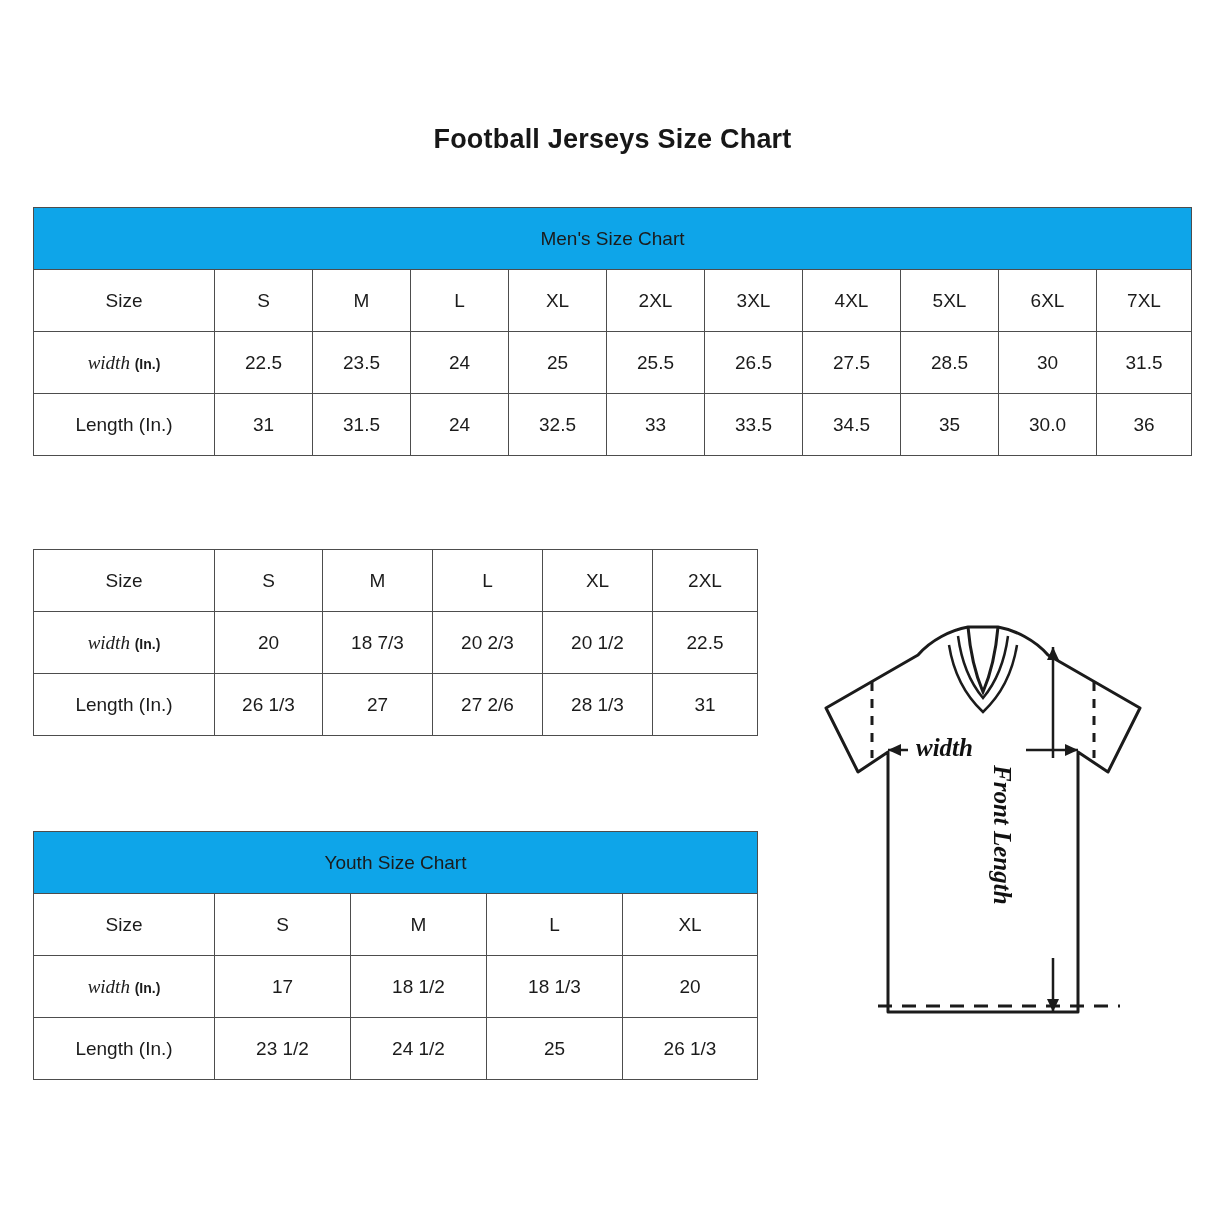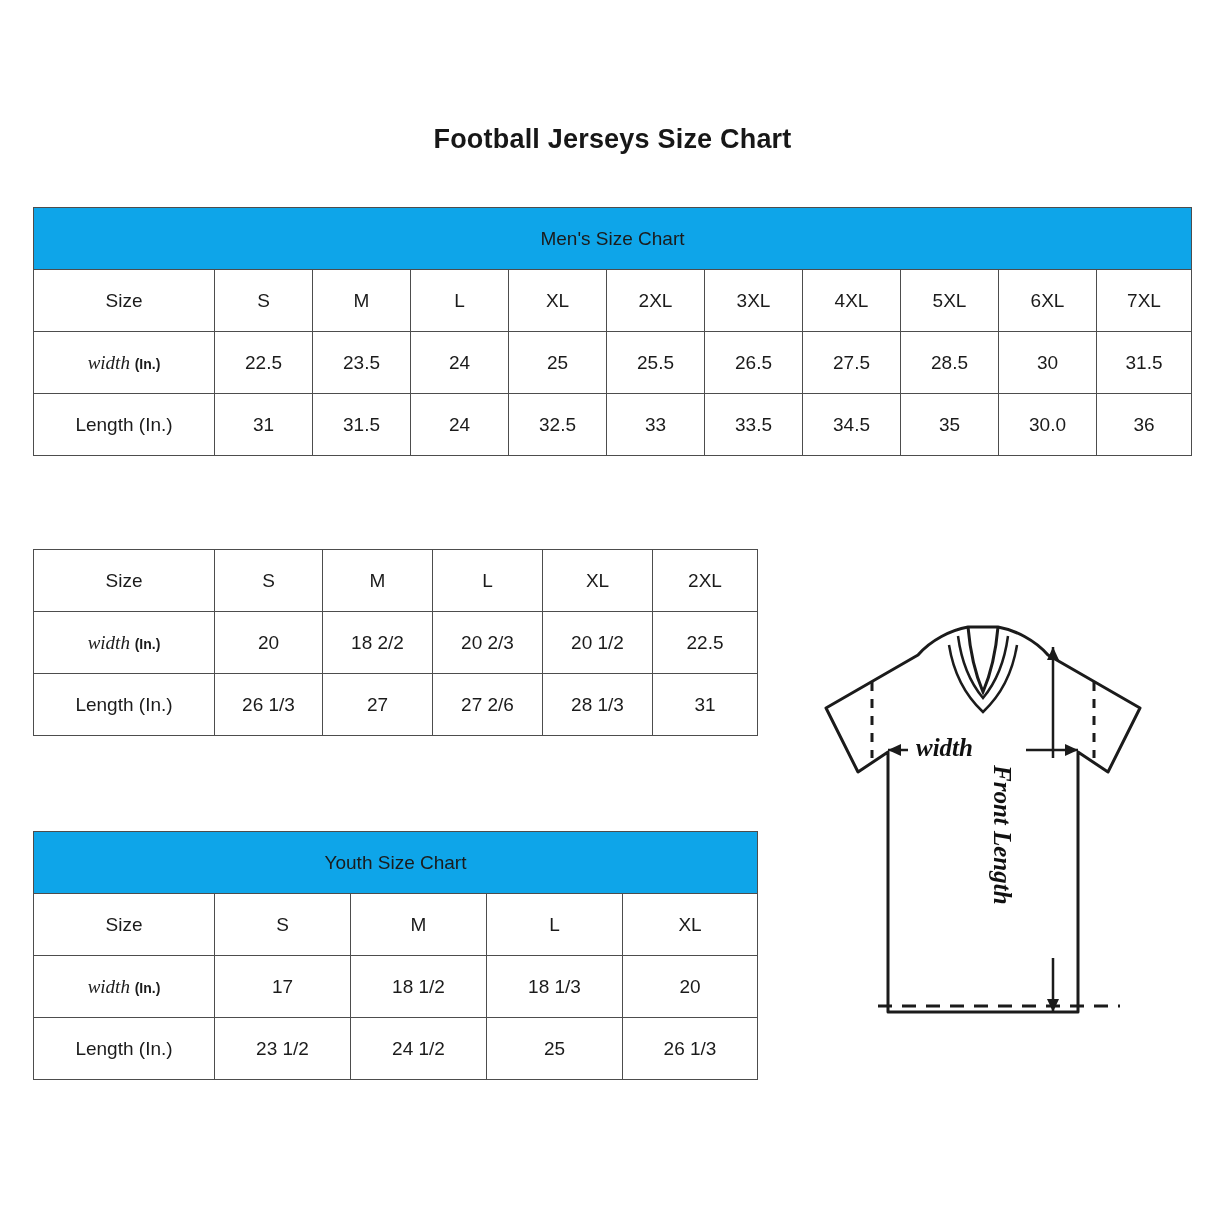--- a/index.html
+++ b/index.html
@@ -210,21 +210,21 @@
         <td class="rowlabel">Size</td>
         <td class="colhdr">S</td>
         <td class="colhdr">M</td>
         <td class="colhdr">L</td>
         <td class="colhdr">XL</td>
         <td class="colhdr">2XL</td>
       </tr>
       <tr>
         <td class="width-label"><span>width</span> <span class="unit">(In.)</span></td>
         <td>20</td>
-        <td>18 2/2</td>
+        <td>18 7/3</td>
         <td>20 2/3</td>
         <td>20 1/2</td>
         <td>22.5</td>
       </tr>
       <tr>
         <td class="rowlabel">Length (In.)</td>
         <td>26 1/3</td>
         <td>27</td>
         <td>27 2/6</td>
         <td>28 1/3</td>

